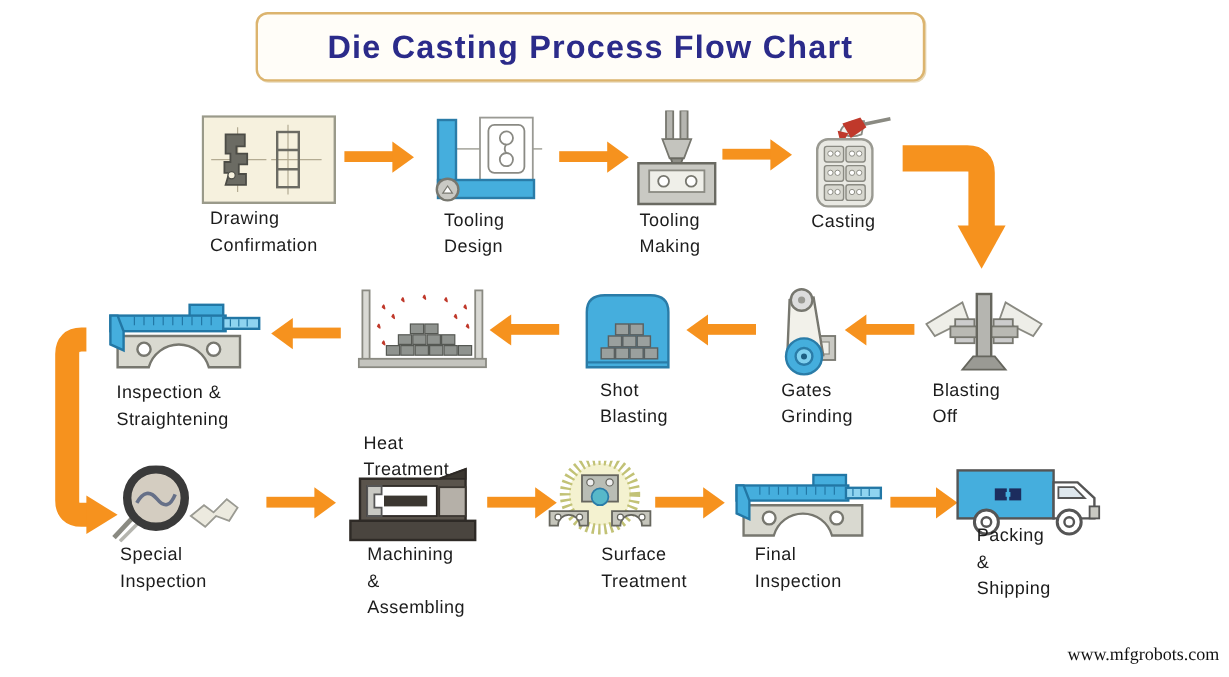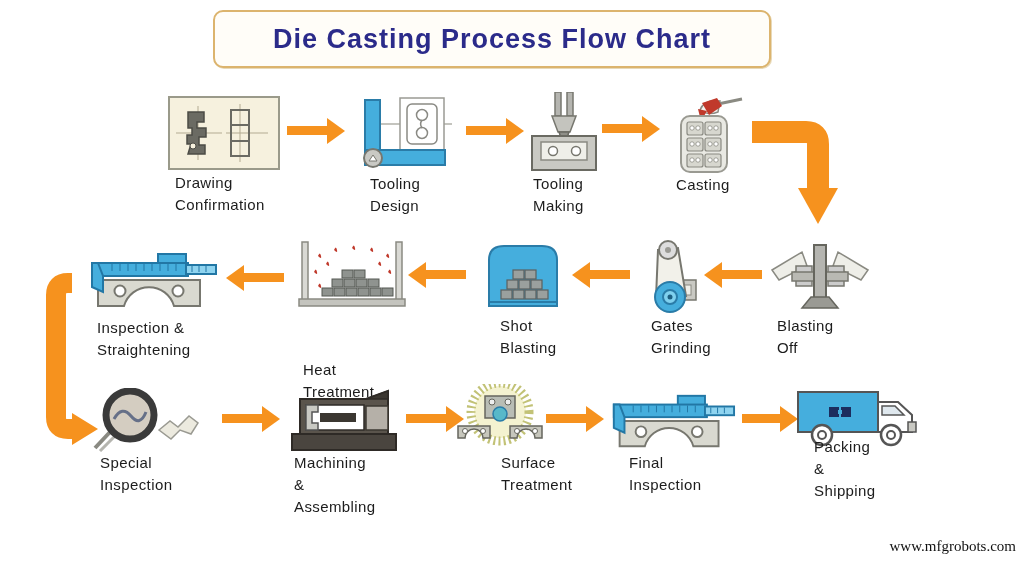--- a/index.html
+++ b/index.html
@@ -328,21 +328,21 @@
       <svg width="112" height="66" viewBox="0 0 112 66">
         <rect x="2" y="48" width="104" height="16" fill="#4a453f" stroke="#2e2a26" stroke-width="2"></rect>
         <path d="M10 48 V13 H76 L98 5 V48 Z" fill="#5a544c" stroke="#2e2a26" stroke-width="2"></path>
         <polygon points="76,13 98,5 98,13" fill="#3b3731" stroke="#2e2a26" stroke-width="1.5"></polygon>
         <rect x="16" y="19" width="58" height="25" fill="#ffffff" stroke="#2e2a26" stroke-width="1.5"></rect>
         <path d="M16 19 v25 h12 v-7 h-6 v-11 h6 v-7 z" fill="#c9c9c3" stroke="#555" stroke-width="1.5"></path>
         <rect x="30" y="27" width="36" height="9" fill="#3b3731"></rect>
         <rect x="76" y="20" width="22" height="24" fill="#b5b0a8" stroke="#3b3731" stroke-width="1.5"></rect>
       </svg>
     </div>
-    <div class="label" style="left:4px;top:66px;">Machining &amp;
+    <div class="label" style="left:16px;top:66px;">Machining &amp;
 Assembling</div>
   </div>
 
   <div class="arr r" style="left:406px;top:406px;width:58px;">
       <div class="shaft"></div>
       <div class="head"></div>
     </div>
 
   <div class="node" style="left:452px;top:384px;">
     <div class="icon-wrap">

